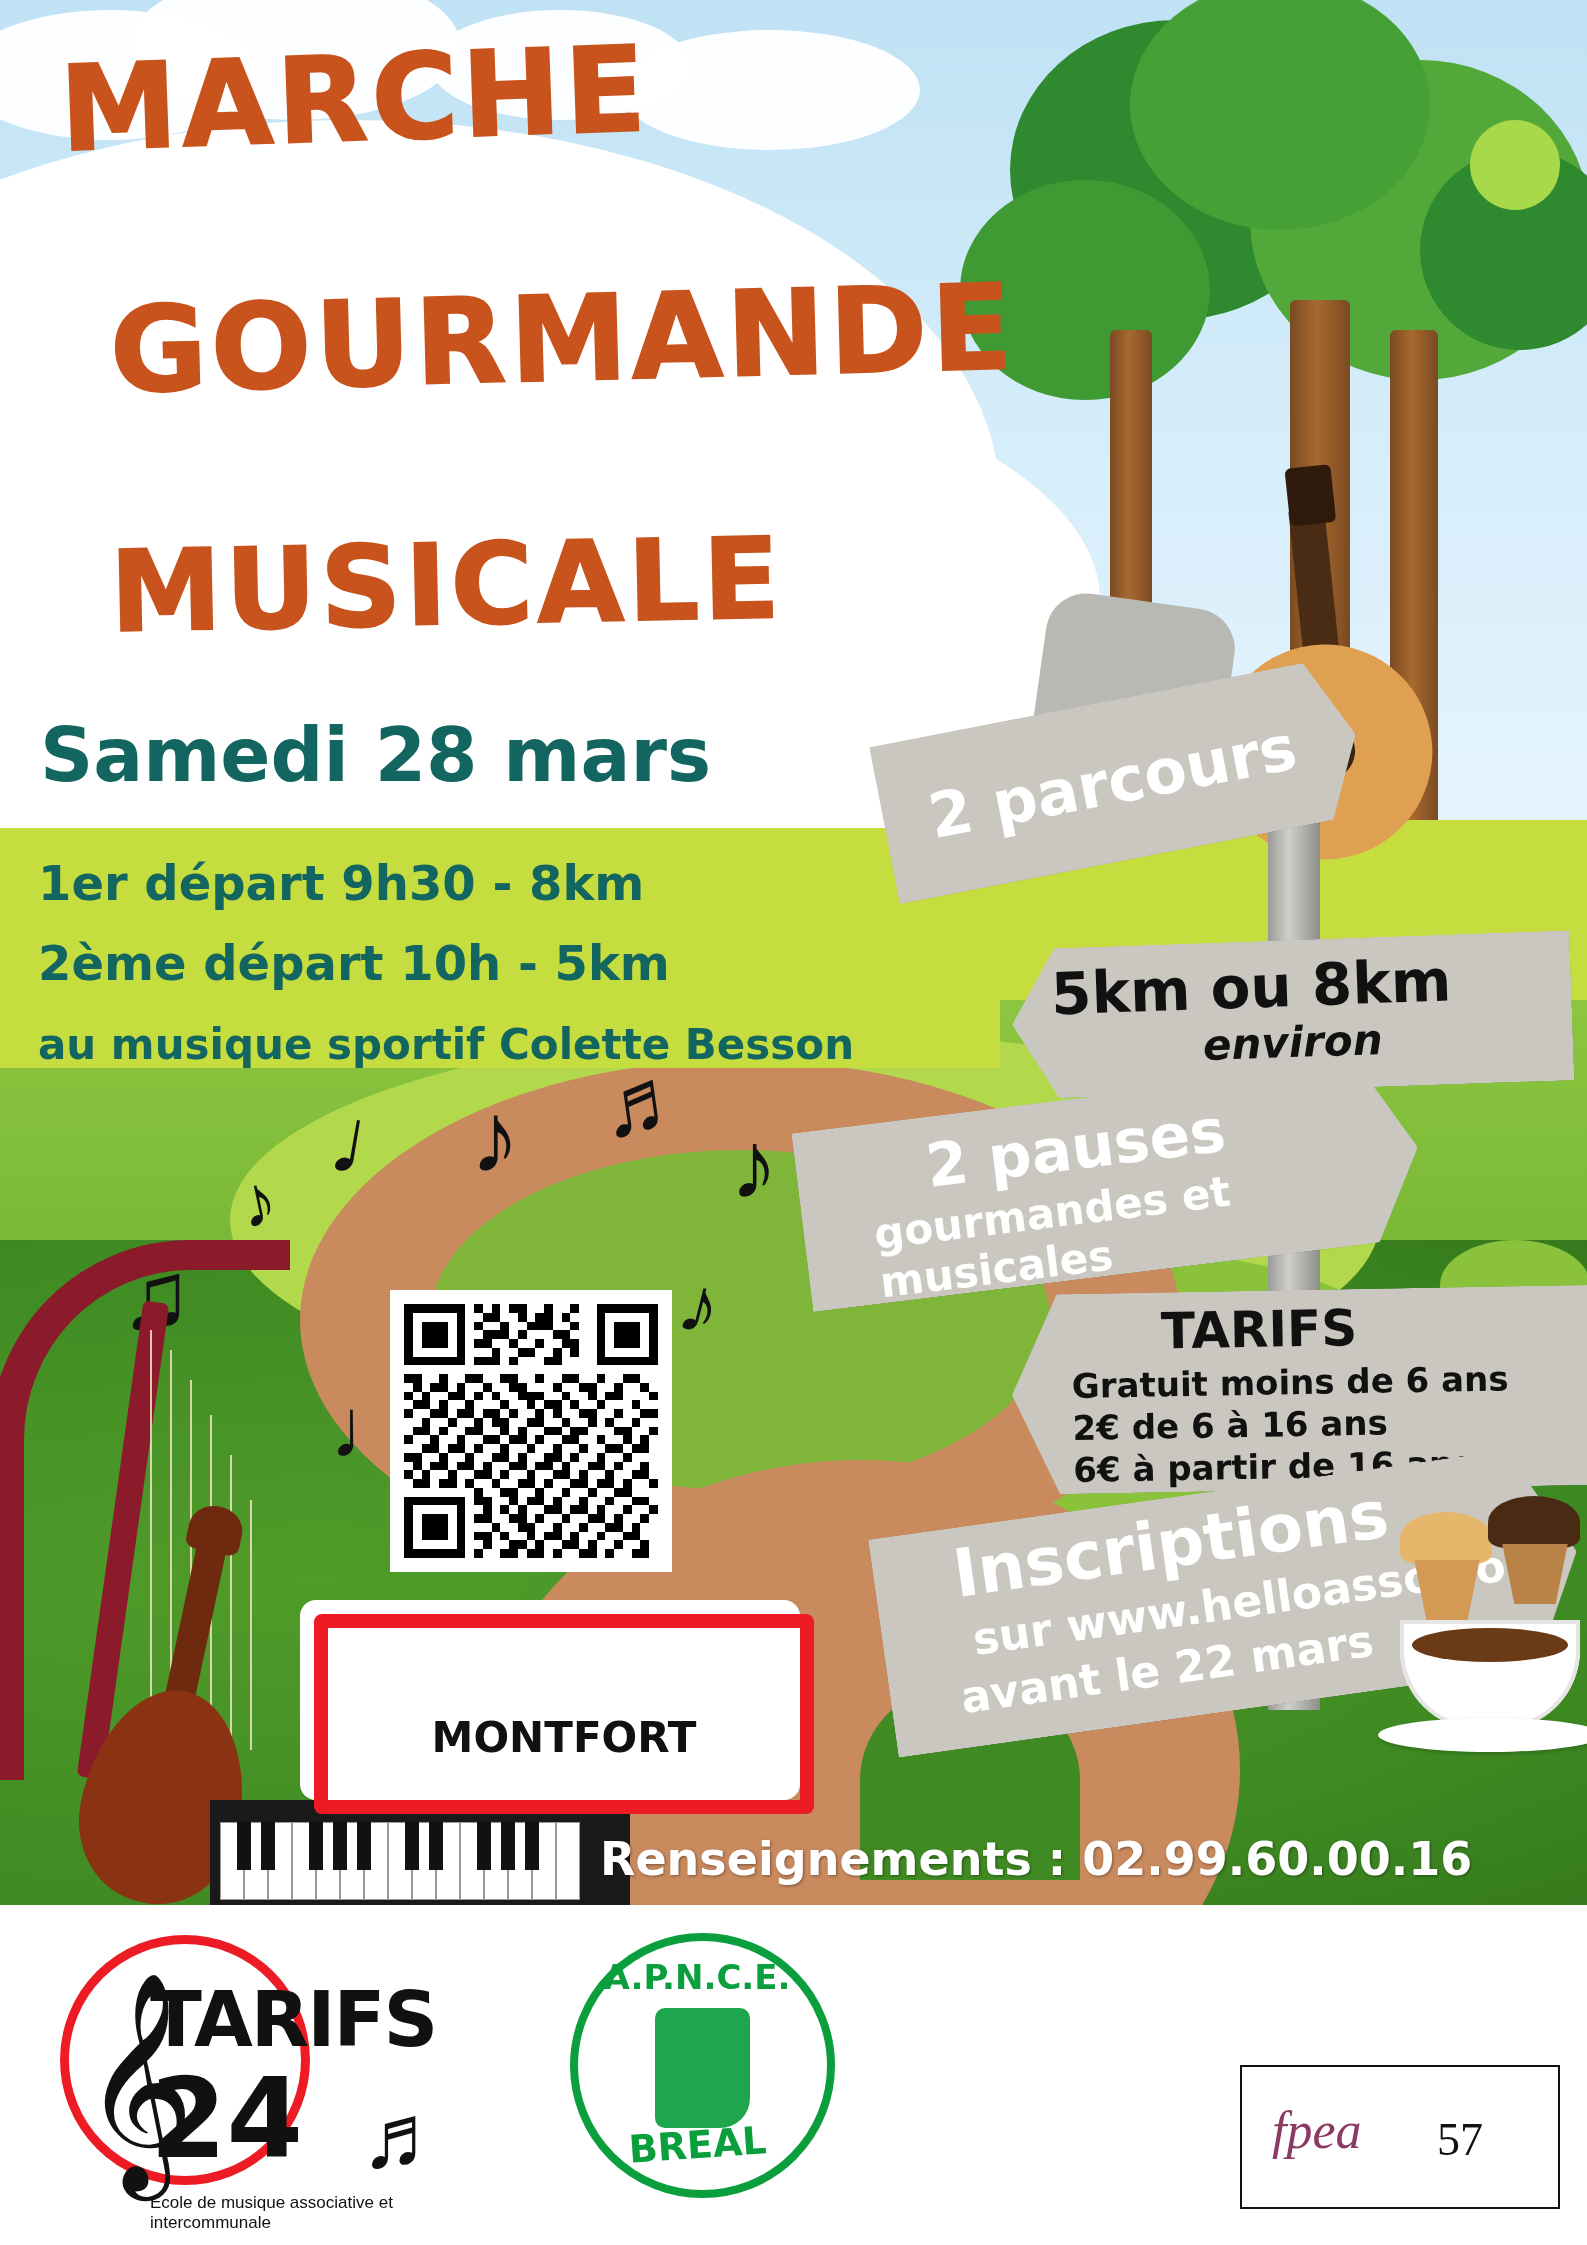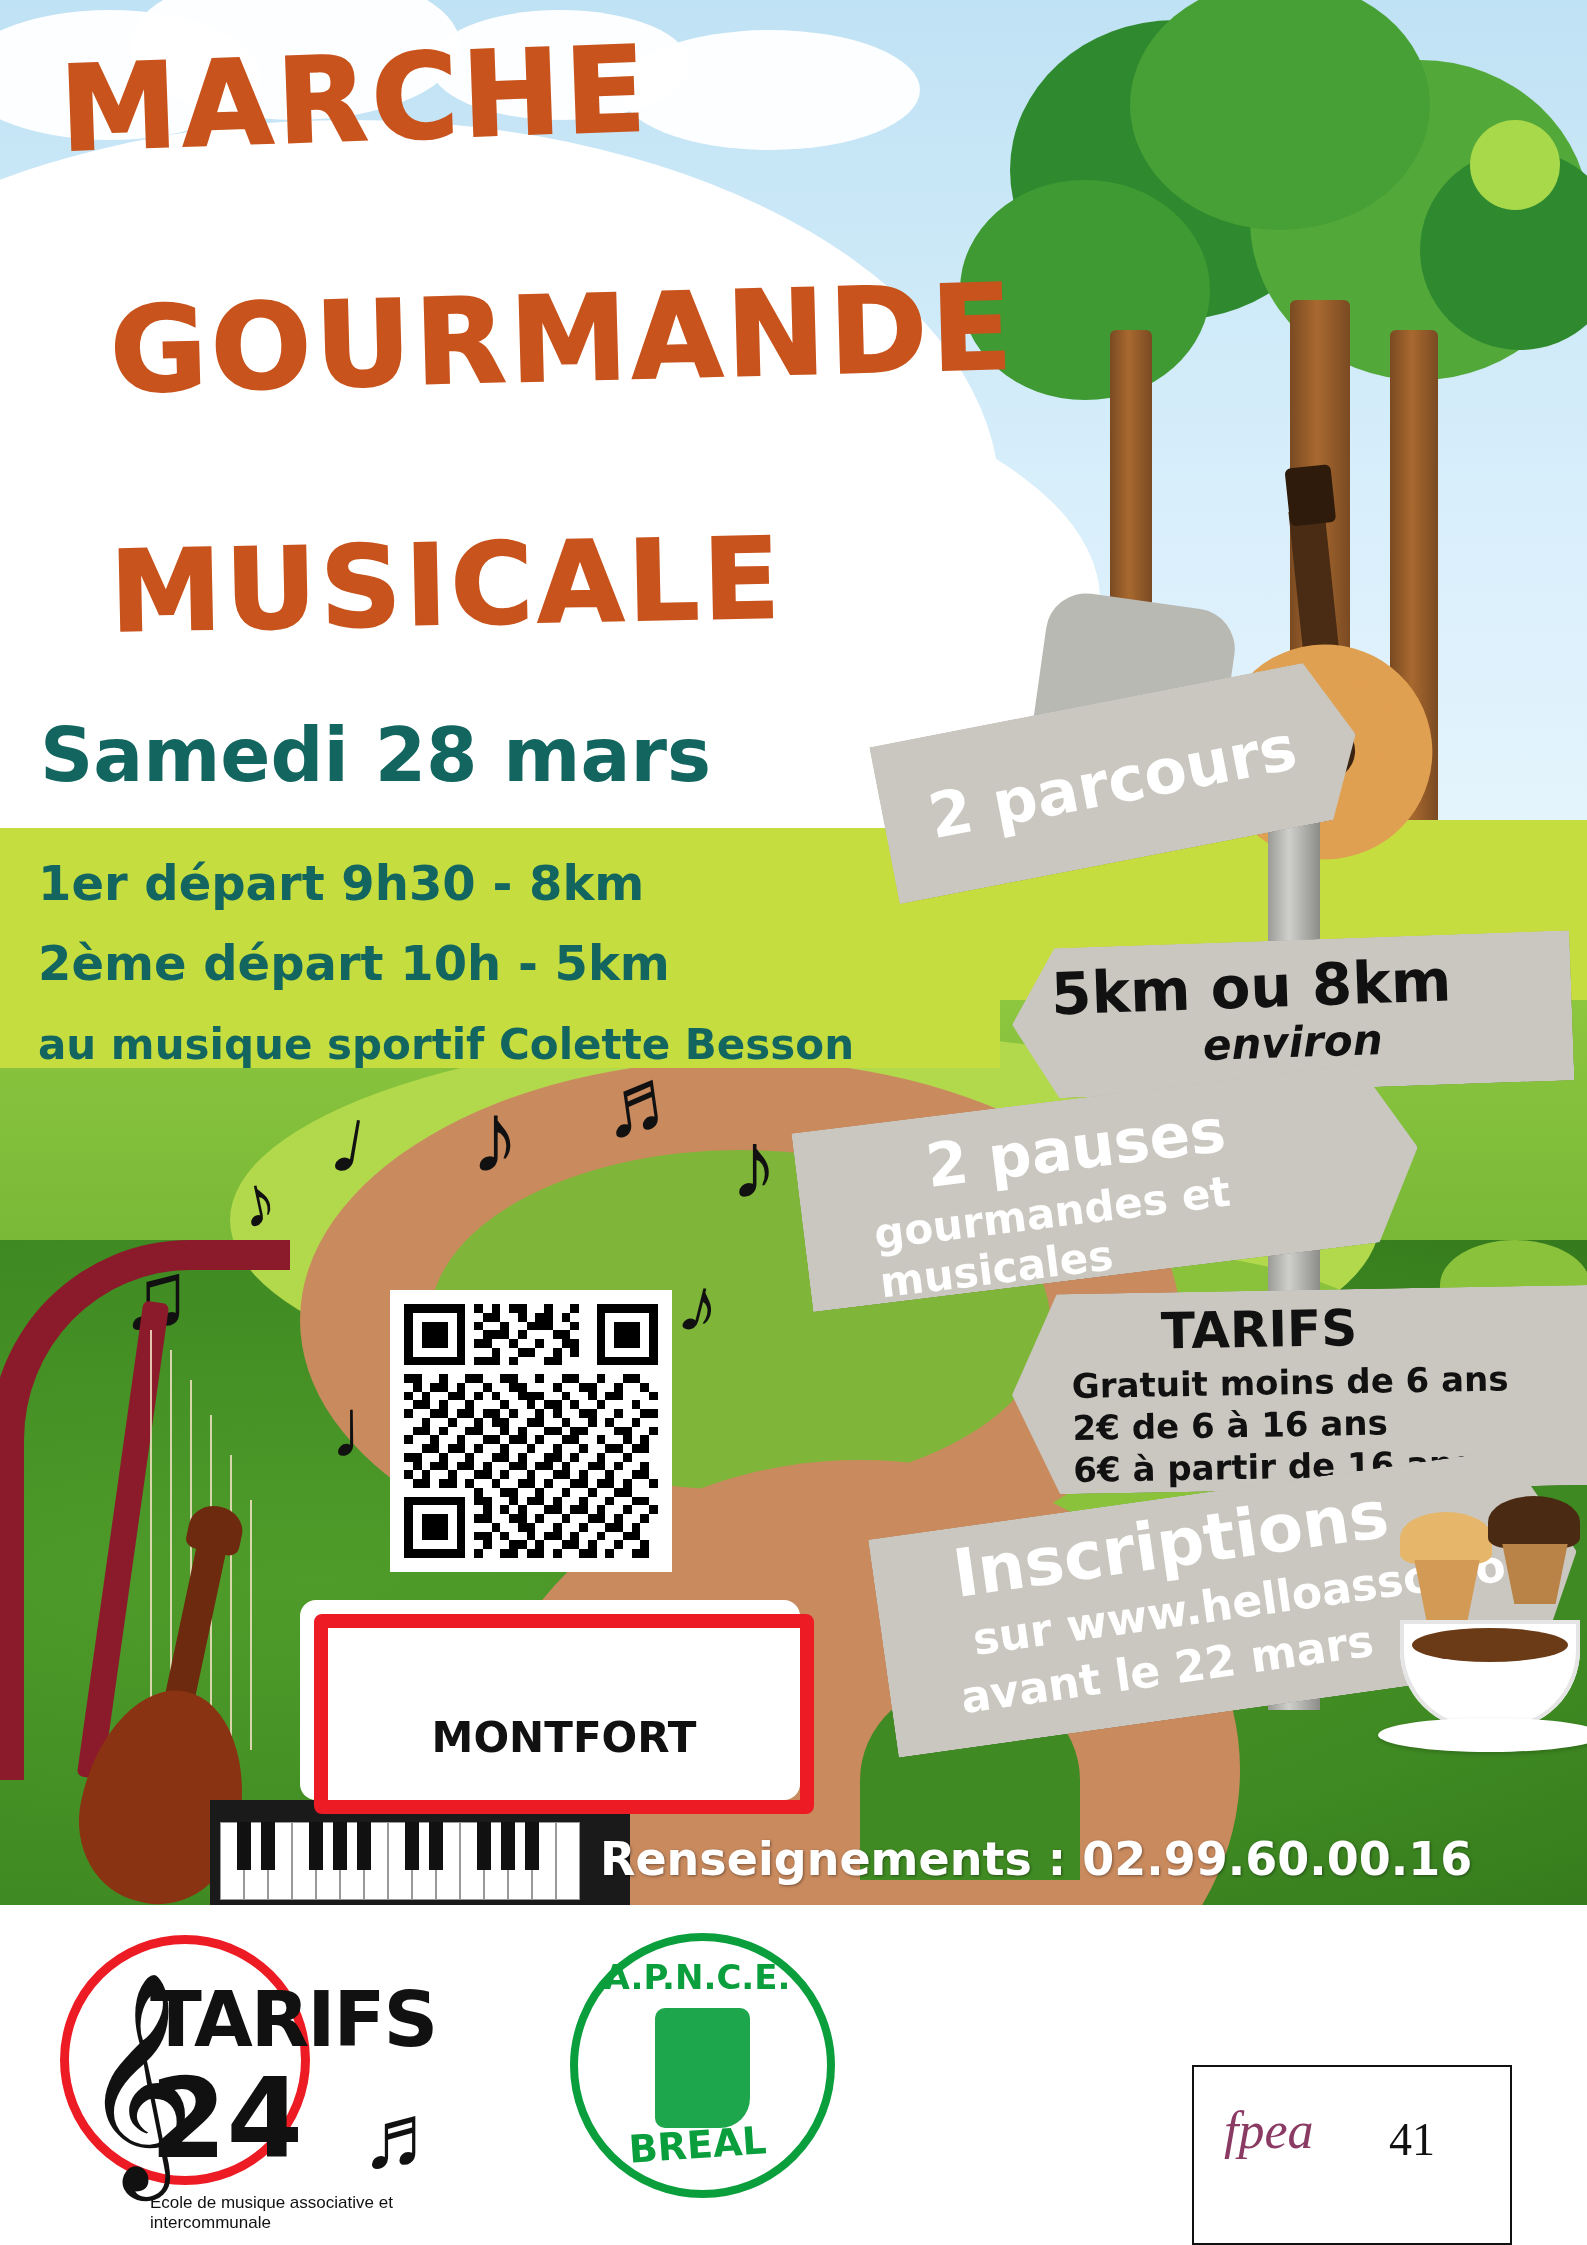--- a/index.html
+++ b/index.html
@@ -129,21 +129,21 @@
 
   .logo-iv{position:absolute;left:900px;top:160px;width:330px;height:170px;}
   .iv-sq{position:absolute;left:76px;top:0px;width:90px;height:90px;background:#111;
          clip-path:polygon(0 0,100% 0,100% 55%,0 100%);}
   .iv-dot{position:absolute;left:150px;top:38px;width:48px;height:48px;border-radius:50%;
           background:#d8232a;}
   .iv-t1{position:absolute;left:0px;top:98px;font-size:42px;font-weight:bold;color:#111;
          font-family:"Liberation Serif",serif;}
   .iv-t2{position:absolute;left:42px;top:146px;font-size:20px;letter-spacing:2px;color:#111;}
 
-  .logo-fpea{position:absolute;left:1192px;top:160px;width:320px;height:180px;
+  .logo-fpea{position:absolute;left:1240px;top:160px;width:320px;height:144px;
              border:2px solid #111;box-sizing:border-box;}
   .fpea-t{position:absolute;left:30px;top:34px;font-size:52px;color:#8a3a63;
           font-family:"Liberation Serif",serif;font-style:italic;}
   .fpea-n{position:absolute;left:195px;top:46px;font-size:46px;color:#111;
           font-family:"Liberation Serif",serif;}
 
   
   .harp{position:absolute;left:-10px;top:1240px;width:330px;height:560px;}
   .harp-body{position:absolute;left:0;top:0;width:300px;height:540px;
       border-left:34px solid #8b1b2b;border-top:30px solid #8b1b2b;
@@ -598,18 +598,18 @@
       <div class="ap-circle"></div>
       <div class="ap-top">A.P.N.C.E.</div>
       <div class="shoe"></div>
       <div class="ap-bot">BREAL</div>
     </div>
 
 
 
     <div class="logo-fpea">
       <div class="fpea-t">fpea</div>
-      <div class="fpea-n">41</div>
+      <div class="fpea-n">57</div>
     </div>
 
   </div>
 
 </div>
 
 </body></html>

